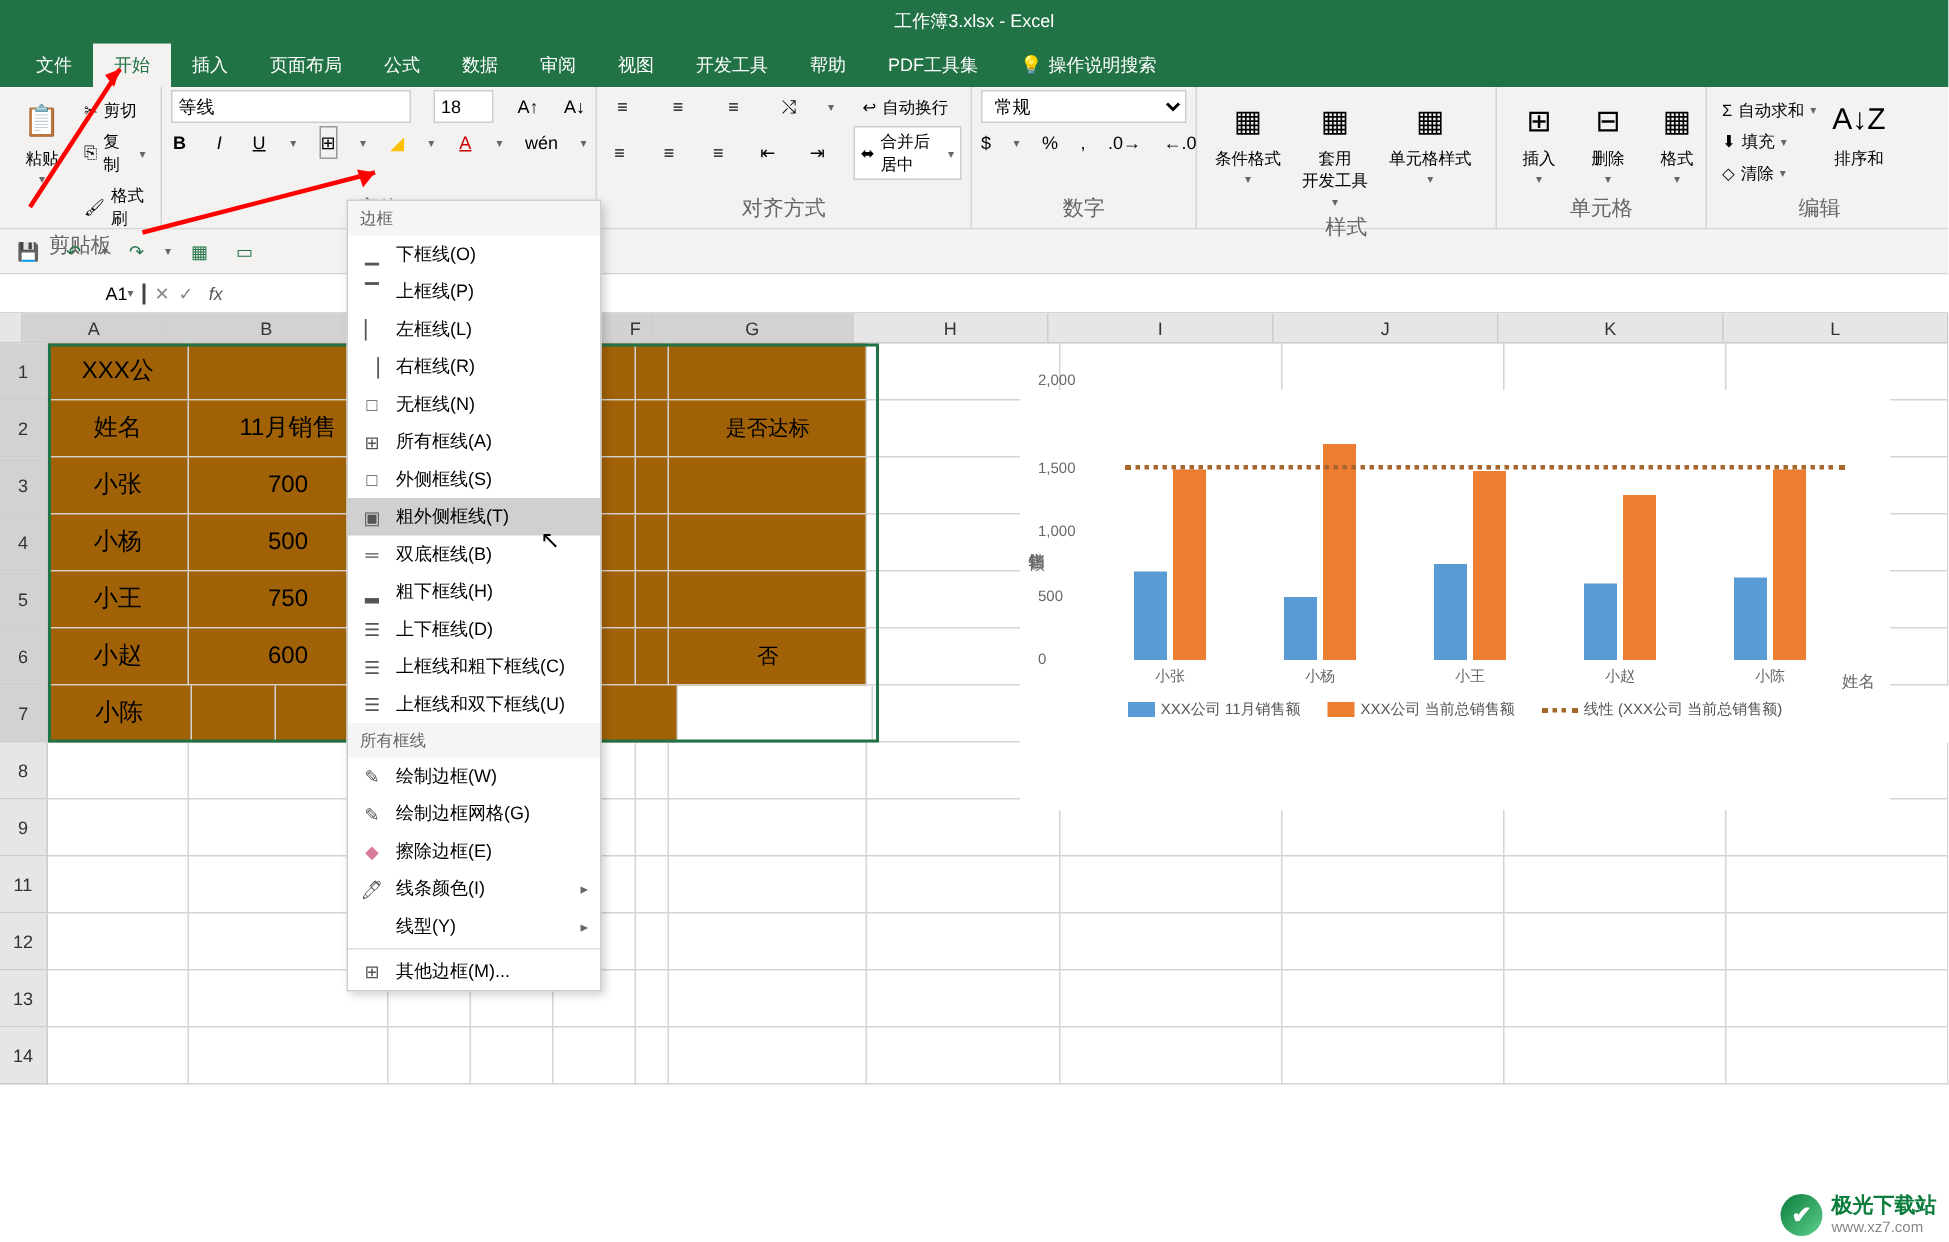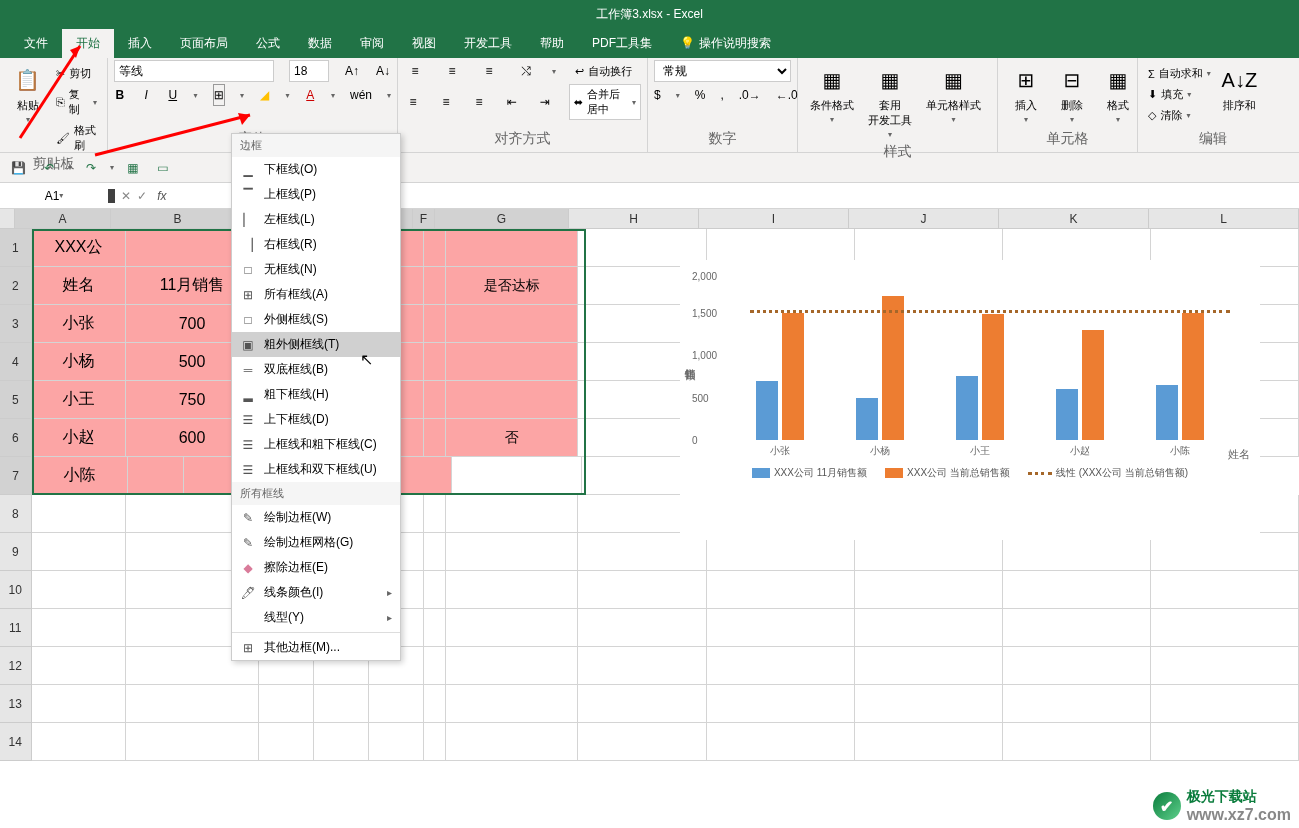--- a/index.html
+++ b/index.html
@@ -30,38 +30,38 @@
 
 
 .arrow { position: absolute; pointer-events: none; }
 
 
 .qat { height: 30px; background: #f3f2f1; border-bottom: 1px solid #d4d4d4; display: flex; align-items: center; gap: 8px; padding-left: 8px; }
 .qat .icon-btn { color: #217346; }
 
 
 .formula-row { height: 26px; border-bottom: 1px solid #d4d4d4; display: flex; align-items: center; background: #fff; }
-.name-box { width: 115px; border-right: 7px solid #404040; padding: 0 6px; font-size: 12px; display: flex; align-items: center; justify-content: center; }
+.name-box { width: 97px; border-right: 2px solid #404040; padding: 0 6px; font-size: 12px; display: flex; align-items: center; justify-content: flex-end; }
 .fx-icons { display: flex; gap: 6px; padding: 0 6px; color: #888; font-size: 12px; }
 .fx-label { font-style: italic; font-size: 12px; padding-left: 4px; color: #555; }
 
 
 .col-headers { display: flex; height: 20px; background: #e6e6e6; border-bottom: 1px solid #ccc; }
 .corner { width: 32px; border-right: 1px solid #ccc; background: #e6e6e6; }
 .col-h { border-right: 1px solid #ccc; text-align: center; font-size: 12px; line-height: 20px; color: #333; }
 .col-h.sel { background: #d2d2d2; }
 
 
 .grid-body { position: relative; }
 .row { display: flex; }
 .row-h { width: 32px; text-align: center; font-size: 12px; color: #333; border-right: 1px solid #ccc; border-bottom: 1px solid #ccc; display: flex; align-items: center; justify-content: center; background: #e6e6e6; }
 .row-h.sel { background: #d2d2d2; }
 .cell { border-right: 1px solid #d4d4d4; border-bottom: 1px solid #d4d4d4; font-size: 14px; display: flex; align-items: center; justify-content: center; overflow: hidden; }
 .cell.data { font-size: 16px; }
-.cell.sel { background: #fca5a5; }
+.cell.sel { background: #a16207; }
 .selection-border { position: absolute; border: 2px solid #217346; pointer-events: none; }
 
 
 .border-menu { position: absolute; top: 133px; left: 231px; width: 170px; background: #fff; border: 1px solid #ccc; box-shadow: 2px 2px 6px rgba(0,0,0,0.2); z-index: 100; font-size: 12px; }
 .menu-header { padding: 4px 8px; color: #666; font-size: 11px; background: #f5f5f5; }
 .menu-item { display: flex; align-items: center; gap: 8px; padding: 4px 8px; cursor: pointer; }
 .menu-item:hover, .menu-item.hover { background: #d0d0d0; }
 .menu-icon { width: 16px; height: 16px; display: inline-flex; align-items: center; justify-content: center; font-size: 12px; color: #555; }
 .menu-sep { border-top: 1px solid #ddd; margin: 2px 0; }
 .submenu-arrow { margin-left: auto; font-size: 10px; color: #666; }
@@ -82,21 +82,21 @@
 .x-axis-label { position: absolute; right: 0; bottom: -2px; font-size: 11px; color: #666; }
 .legend { display: flex; justify-content: center; gap: 18px; font-size: 10px; color: #555; padding-top: 6px; }
 .legend-item { display: flex; align-items: center; gap: 4px; }
 .legend-swatch { width: 18px; height: 10px; }
 .legend-swatch.blue { background: #5b9bd5; }
 .legend-swatch.orange { background: #ed7d31; }
 .legend-swatch.dotted { width: 24px; height: 0; border-top: 3px dotted #a5672a; }
 
 
 .watermark { position: absolute; right: 8px; bottom: 4px; font-size: 14px; color: #0a7c3c; font-weight: bold; display: flex; align-items: center; gap: 6px; }
-.watermark .sub { font-size: 16px; color: #888; display: block; font-weight: bold; }
+.watermark .sub { font-size: 10px; color: #888; display: block; font-weight: normal; }
 .wm-logo { width: 28px; height: 28px; border-radius: 50%; background: linear-gradient(135deg,#0a7c3c,#5fd08c); display:flex;align-items:center;justify-content:center;color:#fff;font-size:16px; }
 
 .cursor { position: absolute; top: 350px; left: 360px; font-size: 16px; z-index: 200; pointer-events: none; }
 </style>
 </head>
 <body>
 
 <div class="titlebar">
   <span>工作簿3.xlsx  -  Excel</span>
 </div>
@@ -467,35 +467,20 @@
       <div class="cell" style="width: 56px; height: 38px;"></div>
       <div class="cell" style="width: 22px; height: 38px;"></div>
       <div class="cell" style="width: 134px; height: 38px;"></div>
       <div class="cell" style="width: 130px; height: 38px;"></div>
       <div class="cell" style="width: 150px; height: 38px;"></div>
       <div class="cell" style="width: 150px; height: 38px;"></div>
       <div class="cell" style="width: 150px; height: 38px;"></div>
       <div class="cell" style="width: 150px; height: 38px;"></div>
     </div>
     <div class="row">
-      <div class="row-h" style="height: 38px;">10</div>
-      <div class="cell" style="width: 96px; height: 38px;"></div>
-      <div class="cell" style="width: 134px; height: 38px;"></div>
-      <div class="cell" style="width: 56px; height: 38px;"></div>
-      <div class="cell" style="width: 56px; height: 38px;"></div>
-      <div class="cell" style="width: 56px; height: 38px;"></div>
-      <div class="cell" style="width: 22px; height: 38px;"></div>
-      <div class="cell" style="width: 134px; height: 38px;"></div>
-      <div class="cell" style="width: 130px; height: 38px;"></div>
-      <div class="cell" style="width: 150px; height: 38px;"></div>
-      <div class="cell" style="width: 150px; height: 38px;"></div>
-      <div class="cell" style="width: 150px; height: 38px;"></div>
-      <div class="cell" style="width: 150px; height: 38px;"></div>
-    </div>
-    <div class="row">
       <div class="row-h" style="height: 38px;">11</div>
       <div class="cell" style="width: 96px; height: 38px;"></div>
       <div class="cell" style="width: 134px; height: 38px;"></div>
       <div class="cell" style="width: 56px; height: 38px;"></div>
       <div class="cell" style="width: 56px; height: 38px;"></div>
       <div class="cell" style="width: 56px; height: 38px;"></div>
       <div class="cell" style="width: 22px; height: 38px;"></div>
       <div class="cell" style="width: 134px; height: 38px;"></div>
       <div class="cell" style="width: 130px; height: 38px;"></div>
       <div class="cell" style="width: 150px; height: 38px;"></div>
@@ -664,21 +649,21 @@
           <div class="bar orange" style="height: 127.5px;"></div>
         </div>
         <div class="x-tick" style="left: 420px;">小陈</div>
         <div class="trend-line" style="left: 20px; width: 480px; bottom: 127.16px;"></div>
       </div>
     <div class="x-axis-label">姓名</div>
   <div class="y-tick" style="bottom: 20px;">0</div>
       <div class="y-tick" style="bottom: 62.5px;">500</div>
       <div class="y-tick" style="bottom: 105px;">1,000</div>
       <div class="y-tick" style="bottom: 147.5px;">1,500</div>
-      <div class="y-tick" style="bottom: 184px; text-align: right;">2,000</div>
+      <div class="y-tick" style="bottom: 206px; text-align: right;">2,000</div>
     </div>
   <div class="legend">
     <div class="legend-item">
         <span class="legend-swatch blue"></span>
         <span>XXX公司 11月销售额</span>
       </div>
     <div class="legend-item">
         <span class="legend-swatch orange"></span>
         <span>XXX公司 当前总销售额</span>
       </div>

